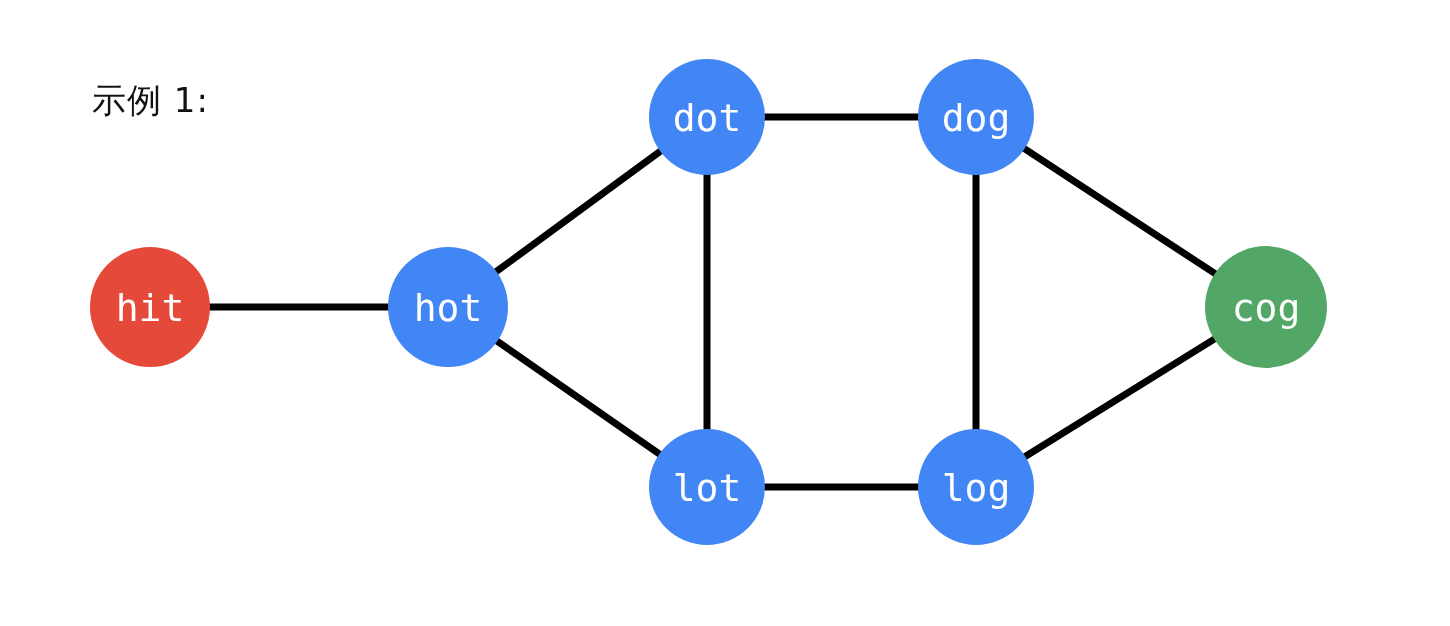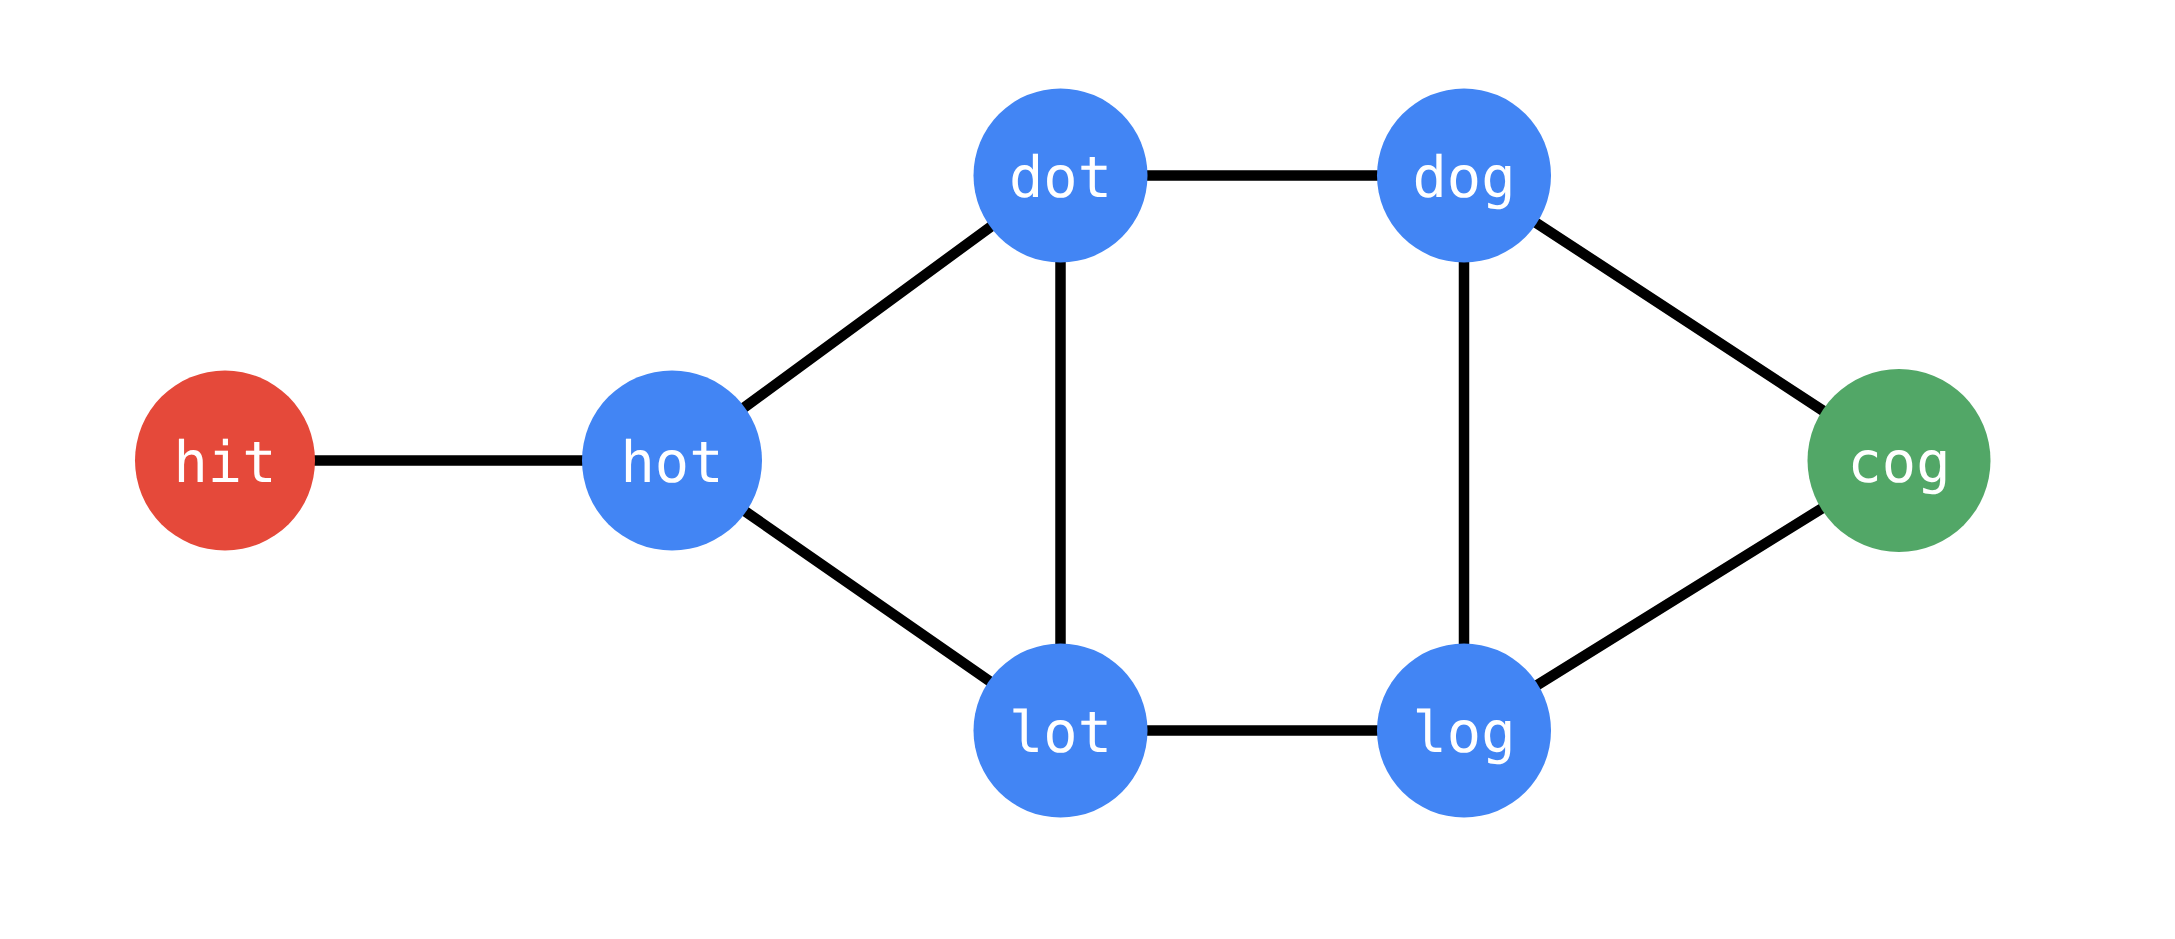--- a/index.html
+++ b/index.html
@@ -48,20 +48,21 @@
     color: #121212;
     white-space: nowrap;
     letter-spacing: 1px;
   }
 </style>
 </head>
 <body>
 
 <div id="canvas">
 
+  <div class="caption" style="left: 92px; top: 78px;">示例 1:</div>
 
   <svg id="graph-svg" viewBox="0 0 1450 626" xmlns="http://www.w3.org/2000/svg">
     <g id="edges-layer">
         <line x1="208" y1="307" x2="390" y2="307" class="edge-line" stroke="#000000"></line>
         <line x1="494.76574867077034" y1="272.69308012568973" x2="661.8468633523597" y2="150.12392263726508" class="edge-line" stroke="#000000"></line>
         <line x1="495.62748912517554" y1="340.1001854924" x2="661.0148380860375" y2="455.0412002142345" class="edge-line" stroke="#000000"></line>
         <line x1="763" y1="117" x2="920" y2="117" class="edge-line" stroke="#000000"></line>
         <line x1="707" y1="173" x2="707" y2="431" class="edge-line" stroke="#000000"></line>
         <line x1="976" y1="173" x2="976" y2="431" class="edge-line" stroke="#000000"></line>
         <line x1="1022.8418232564662" y1="147.68947040940887" x2="1216.6487933547946" y2="274.6664508186585" class="edge-line" stroke="#000000"></line>

